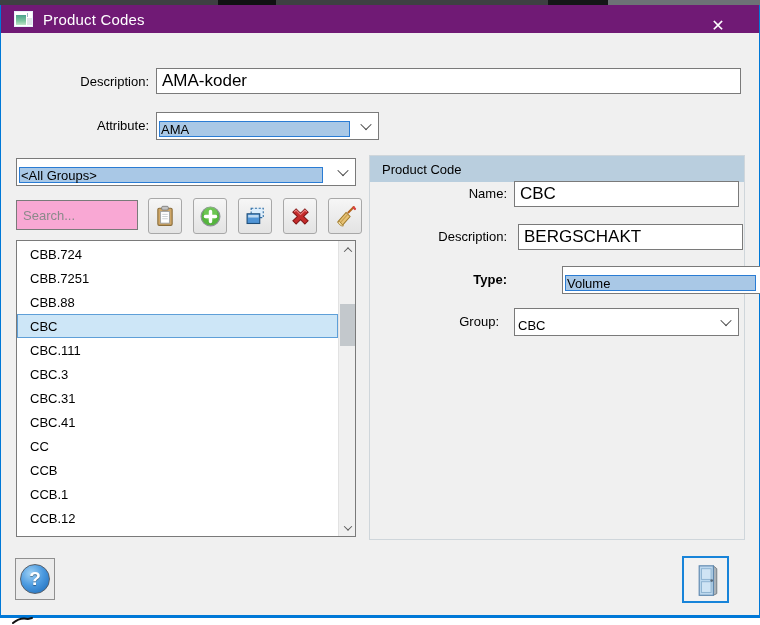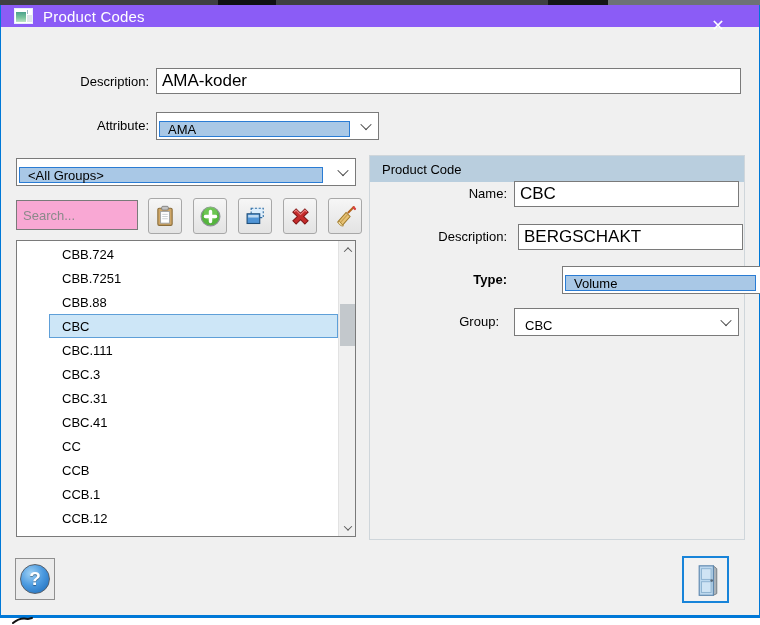--- a/index.html
+++ b/index.html
@@ -9,58 +9,58 @@
   
   .desktop-strip { position:absolute; left:0; top:0; width:760px; height:5px; background:#3e4042; }
   .desktop-strip .seg1 { position:absolute; left:218px; top:0; width:58px; height:5px; background:#101112; }
   .desktop-strip .seg2 { position:absolute; left:548px; top:0; width:60px; height:5px; background:#141617; }
   .desktop-strip .seg3 { position:absolute; left:608px; top:0; width:152px; height:5px; background:#6d7276; }
 
   .window { position:absolute; left:0; top:5px; width:760px; height:613px;
             border-left:1px solid #0078d7; border-right:1px solid #0078d7; border-bottom:3px solid #0078d7;
             background:#f0f0f0; }
 
-  .titlebar { position:absolute; left:0; top:0; right:0; height:22px; background:#8b5cf6;
+  .titlebar { position:absolute; left:0; top:0; right:0; height:28px; background:#701a75;
               display:flex; align-items:center; color:#fff; }
   .app-icon { width:19px; height:16px; margin-left:13px; border:1px solid #e8f1fb; background:#fff; position:relative; }
   .app-icon .pane-green { position:absolute; left:1px; top:3px; width:10px; height:10px;
                           background:linear-gradient(180deg,#4aa28c 0%,#7fc7a0 60%,#bfe3c8 100%); }
   .app-icon .pane-top { position:absolute; left:12px; top:1px; width:5px; height:4px; background:#fff; border-left:1px solid #9fb6c8;}
   .app-icon .pane-bottom { position:absolute; left:12px; top:6px; width:5px; height:7px; background:#dfe6ea; }
   .title-text { margin-left:10px; font-size:15px; font-weight:400; letter-spacing:.2px; }
   .close-btn { position:absolute; right:18px; top:0; width:46px; height:40px; display:flex;
                align-items:center; justify-content:center; color:#fff; font-size:16px; cursor:default; }
 
   .client { position:absolute; left:0; top:40px; right:0; bottom:0; background:#f0f0f0; }
 
   .lbl { position:absolute; font-size:13px; color:#000; text-align:right; line-height:26px; }
 
   .txt-input { position:absolute; height:26px; border:1px solid #7a7a7a; background:#fff;
                font-family:"Liberation Sans",sans-serif; font-size:17px; padding:0 5px; color:#000; outline:none; }
 
   .combo { position:absolute; height:28px; border:1px solid #7a7a7a; background:#fff; }
   .combo .sel { position:absolute; left:2px; top:8px; bottom:2px; background:#a9c8e6;
-                border:1px solid #2a7cd4; font-size:13px; color:#000; display:flex; align-items:center; padding-left:8px; }
+                border:1px solid #2a7cd4; font-size:13px; color:#000; display:flex; align-items:center; padding-left:1px; }
   .combo .arrow-zone { position:absolute; right:0; top:0; width:24px; height:100%;
                        display:flex; align-items:center; justify-content:center; }
   .chev { width:8px; height:8px; border-right:1.6px solid #464646; border-bottom:1.6px solid #464646;
           transform:rotate(45deg) translate(-1px,-1px); }
 
   
   .search-input { position:absolute; left:15px; top:155px; width:122px; height:30px; border:1px solid #7a7a7a;
                   background:#f9a8d4; font-family:"Liberation Sans",sans-serif; font-size:13px; padding:0 6px; color:#000; outline:none; }
   .search-input::placeholder { color:#8a8a8a; }
   .tool-btn { position:absolute; top:153px; width:34px; height:36px; border:1px solid #a8a8a8; border-radius:3px;
               background:linear-gradient(180deg,#f6f6f6 0%,#e3e3e3 100%);
               display:flex; align-items:center; justify-content:center; cursor:default; }
 
   
   .listbox { position:absolute; left:15px; top:195px; width:340px; height:297px; background:#fff;
              border:1px solid #7a7a7a; overflow:hidden; }
-  .list-rows { position:absolute; left:0; top:1px; right:17px;margin-left:32px; }
+  .list-rows { position:absolute; left:0; top:1px; right:17px; }
   .list-row { height:24px; line-height:24px; font-size:13px; color:#000; padding-left:12px; border:1px solid transparent; }
   .list-row.selected { background:#cde6f7; border:1px solid #5e9fd8; }
   .vscroll { position:absolute; right:0; top:0; width:17px; height:100%; background:#f0f0f0; border-left:1px solid #e2e2e2; }
   .vs-btn { position:absolute; left:0; width:17px; height:17px; display:flex; align-items:center; justify-content:center; }
   .vs-up { top:0; } .vs-down { bottom:0; }
   .chev-s { width:6px; height:6px; border-right:1.4px solid #5a5a5a; border-bottom:1.4px solid #5a5a5a; }
   .chev-s.up { transform:rotate(-135deg) translate(-1px,-1px); }
   .chev-s.down { transform:rotate(45deg) translate(-1px,-1px); }
   .vs-thumb { position:absolute; left:1px; width:15px; height:42px; top:63px; background:#c3c8cc; }
 

